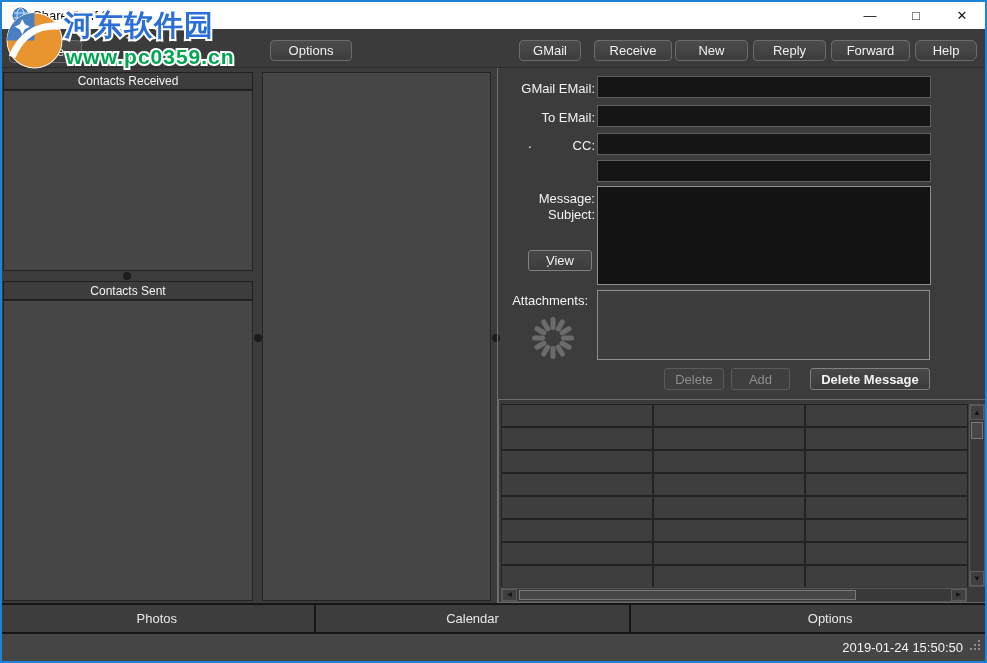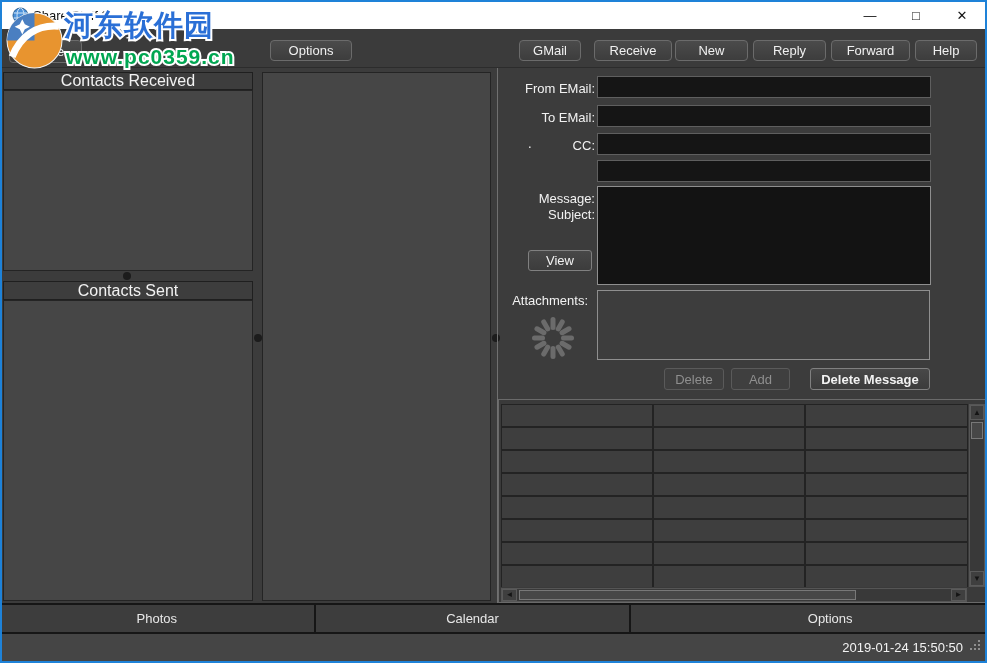--- a/index.html
+++ b/index.html
@@ -16,21 +16,21 @@
            font-size:13px;color:#111;cursor:default;}
 
   
   .toolbar{left:2px;top:29px;width:983px;height:39px;background:#3b3b3b;border-bottom:1px solid #2c2c2c;z-index:4;}
   .tb-btn{position:absolute;height:21px;background:linear-gradient(#4b4b4b,#3d3d3d);
           border:1px solid #6b6b6b;border-radius:4px;color:#f0f0f0;font-size:13px;
           display:flex;align-items:center;justify-content:center;padding:0;}
   .tb-btn.big{height:23px;}
 
   
-  .panel-header{background:#3d3d3d;border:1px solid #1f1f1f;color:#f2f2f2;font-size:16px;
+  .panel-header{background:#3d3d3d;border:1px solid #1f1f1f;color:#f2f2f2;font-size:12px;
                 display:flex;align-items:center;justify-content:center;}
   .panel-list{background:#464646;border:1px solid #242424;}
   .split-dot{width:8px;height:8px;border-radius:50%;background:#1c1c1c;}
   .vdivider{width:1px;background:#707070;}
 
   
   .f-label{color:#f2f2f2;font-size:13px;text-align:right;}
   .f-field{background:#151515;border:1px solid #5f5f5f;height:22px;width:334px;color:#ddd;font-size:12px;padding:0 4px;}
   .msg-box{background:#131313;border:1px solid #8f8f8f;width:334px;height:99px;color:#ddd;font-size:12px;resize:none;}
   .att-box{background:#3d3d3d;border:1px solid #8f8f8f;width:333px;height:70px;}
@@ -92,39 +92,39 @@
   </div>
 
   <div class="abs toolbar">
     <button class="tb-btn big" style="left:7px;top:11px;width:73px;">Delete</button>
     <button class="tb-btn" style="left:268px;top:11px;width:82px;">Options</button>
     <button class="tb-btn" style="left:517px;top:11px;width:62px;">GMail</button>
     <button class="tb-btn" style="left:592px;top:11px;width:78px;">Receive</button>
     <button class="tb-btn" style="left:673px;top:11px;width:73px;">New</button>
     <button class="tb-btn" style="left:751px;top:11px;width:73px;">Reply</button>
     <button class="tb-btn" style="left:829px;top:11px;width:79px;">Forward</button>
-    <button class="tb-btn" style="left:913px;top:11px;width:62px;">Help</button>
+    <button class="tb-btn" style="left:913px;top:11px;width:62px;border-radius:6px;">Help</button>
   </div>
 
   <div class="abs panel-header" style="left:3px;top:72px;width:250px;height:18px;">
     <span>Contacts Received</span>
   </div>
   <div class="abs panel-list" style="left:3px;top:90px;width:250px;height:181px;"></div>
   <div class="abs split-dot" style="left:123px;top:272px;"></div>
   <div class="abs panel-header" style="left:3px;top:281px;width:250px;height:19px;">
     <span>Contacts Sent</span>
   </div>
   <div class="abs panel-list" style="left:3px;top:300px;width:250px;height:301px;"></div>
 
   <div class="abs panel-list" style="left:262px;top:72px;width:229px;height:529px;"></div>
   <div class="abs split-dot" style="left:254px;top:334px;"></div>
   <div class="abs split-dot" style="left:492px;top:334px;"></div>
   <div class="abs vdivider" style="left:497px;top:68px;height:535px;"></div>
 
-  <div class="abs f-label" style="left:450px;top:81px;width:145px;">From EMail:</div>
+  <div class="abs f-label" style="left:450px;top:81px;width:145px;">GMail EMail:</div>
   <input class="abs f-field" style="left: 597px; top: 76px;" value="">
   <div class="abs f-label" style="left:450px;top:110px;width:145px;">To EMail:</div>
   <input class="abs f-field" style="left: 597px; top: 105px;" value="">
   <div class="abs f-label" style="left:528px;top:136px;width:10px;text-align:left;">.</div>
   <div class="abs f-label" style="left:450px;top:138px;width:145px;">CC:</div>
   <input class="abs f-field" style="left: 597px; top: 133px;" value="">
   <div class="abs f-label" style="left:450px;top:164px;width:145px;margin-top:43px;">Subject:</div>
   <input class="abs f-field" style="left: 597px; top: 160px;" value="">
 
   <div class="abs f-label" style="left:450px;top:191px;width:145px;">Message:</div>

